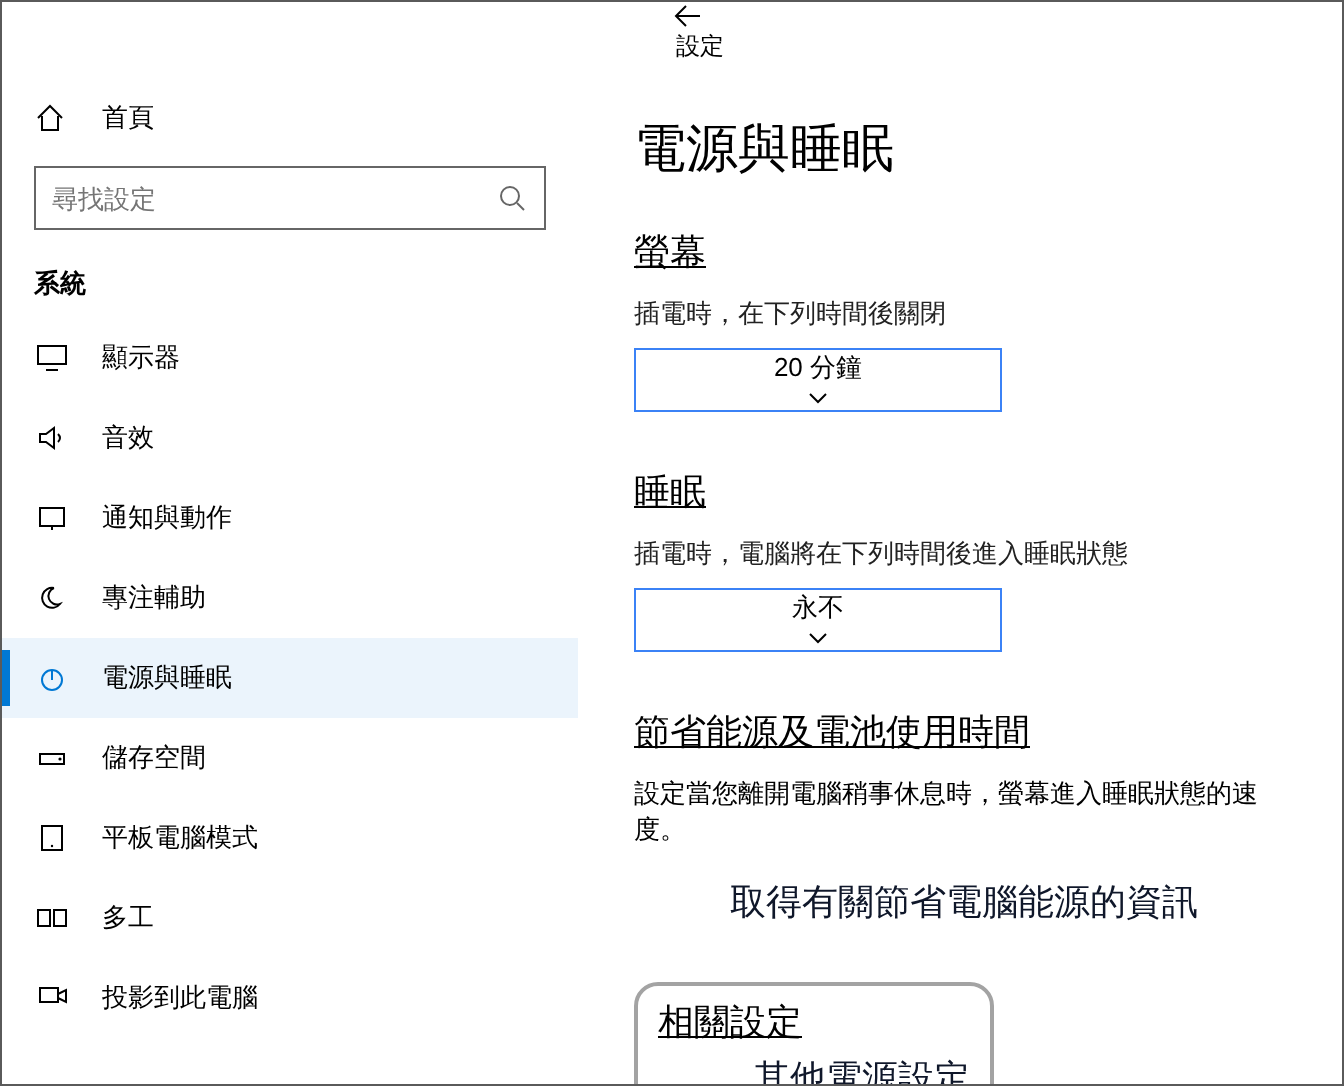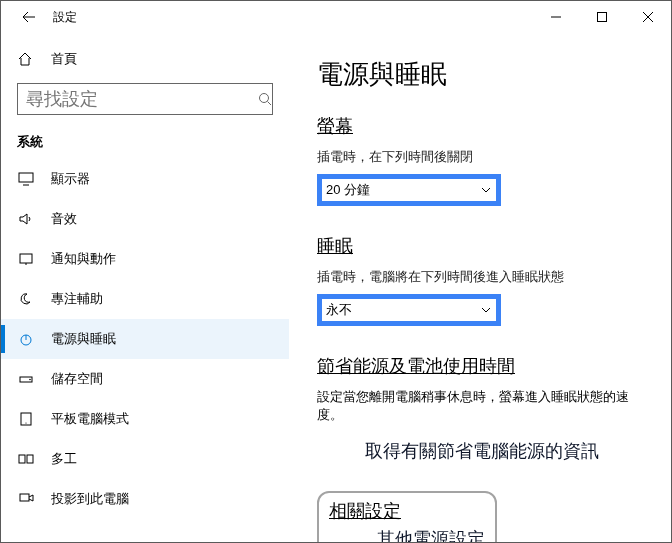--- a/index.html
+++ b/index.html
@@ -1,52 +1,52 @@
 <!DOCTYPE html>
 <html><head>
   <meta charset="utf-8">
   <style>
     * { margin: 0; padding: 0; box-sizing: border-box; }
     body { font-family: "Microsoft JhengHei", "Segoe UI", sans-serif; font-size: 13px; color: #000; background: #fff; width: 672px; height: 543px; overflow: hidden; border: 1px solid #5a5a5a; position: relative; }
     
-    .titlebar { height: 32px; display: flex; align-items: center; padding: 0 0 0 16px; background: #fff; }
+    .titlebar { height: 32px; display: flex; align-items: center; padding: 0 0 0 16px; background: #fff; flex-direction: column; }
     .back-btn { width: 24px; height: 24px; display: flex; align-items: center; justify-content: center; cursor: pointer; }
     .title { margin-left: 12px; font-size: 12px; flex: 1; }
     .window-controls { display: flex; height: 32px; }
     .wc-btn { width: 46px; height: 32px; display: flex; align-items: center; justify-content: center; cursor: pointer; }
     
     .content { display: flex; height: calc(543px - 34px); }
     
     .sidebar { width: 288px; border-right: 0; padding-top: 8px; position: relative; background: #fff; }
     .sidebar-blur { position: absolute; top: 0; left: 0; right: 0; bottom: 0; background: linear-gradient(to bottom, #fdfdfd 0%, #f0f0f0 30%, #d8e4e8 50%, #e8eef0 70%, #f5f5f5 100%); opacity: 0.35; z-index: 0; filter: blur(8px); }
     .sidebar > * { position: relative; z-index: 1; }
     
     .home-row { display: flex; align-items: center; height: 36px; padding: 0 16px; cursor: pointer; }
     .home-row .icon { width: 18px; margin-right: 16px; display: flex; align-items: center; }
     .home-row .label { font-size: 13px; }
     
     .search-box { margin: 6px 16px 12px 16px; border: 1px solid #666; height: 32px; display: flex; align-items: center; padding: 0 8px; background: rgba(255,255,255,0.3); }
-    .search-box input { flex: 1; border: none; outline: none; font-size: 18px; background: transparent; font-family: inherit; }
+    .search-box input { flex: 1; border: none; outline: none; font-size: 13px; background: transparent; font-family: inherit; }
     .search-icon { width: 16px; height: 16px; display: flex; align-items: center; justify-content: center; }
     
     .category-label { padding: 6px 16px 8px 16px; font-size: 13px; font-weight: 700; }
     
     .nav-item { display: flex; align-items: center; height: 40px; padding: 0 16px; cursor: pointer; position: relative; }
     .nav-item .icon { width: 18px; margin-right: 16px; display: flex; align-items: center; justify-content: center; color: #000; }
     .nav-item .label { font-size: 13px; }
     .nav-item.active::before { content: ""; position: absolute; left: 0; top: 6px; bottom: 6px; width: 4px; background: #0078d4; }
     .nav-item.active { background: rgba(0,120,212,0.08); }
     
     .main { flex: 1; padding: 24px 28px 10px 28px; overflow: hidden; background: #fff; }
     .page-title { font-size: 26px; font-weight: 400; margin-bottom: 22px; }
     .section-title { font-size: 18px; font-weight: 400; margin-bottom: 10px; text-decoration: underline; }
     .desc { font-size: 13px; color: #222; margin-bottom: 8px; }
     .section { margin-bottom: 28px; }
     
-    .dropdown { width: 184px; height: 32px; border: 5px solid #3b82f6; display: flex; align-items: center; padding: 0 4px; justify-content: space-between; cursor: pointer; background: #fff; font-size: 13px; }
+    .dropdown { width: 184px; height: 32px; border: 1px solid #3b82f6; display: flex; align-items: center; padding: 0 22px; justify-content: space-between; cursor: pointer; background: #fff; font-size: 13px; flex-direction: column; }
     .chevron { width: 12px; height: 12px; display: flex; align-items: center; justify-content: center; }
     
     .info-text { font-size: 13px; color: #000000; margin-bottom: 15px; }
     .link { color: #0f172a; font-size: 18px; cursor: pointer; display: inline-block; margin-left: 48px; }
     
     .highlight-box { border: 2px solid #a3a3a3; border-radius: 12px; padding: 6px 10px 8px 10px; display: inline-block; }
     .highlight-box .section-title { margin-bottom: 4px; }
     
     svg { display: block; }
   </style>

